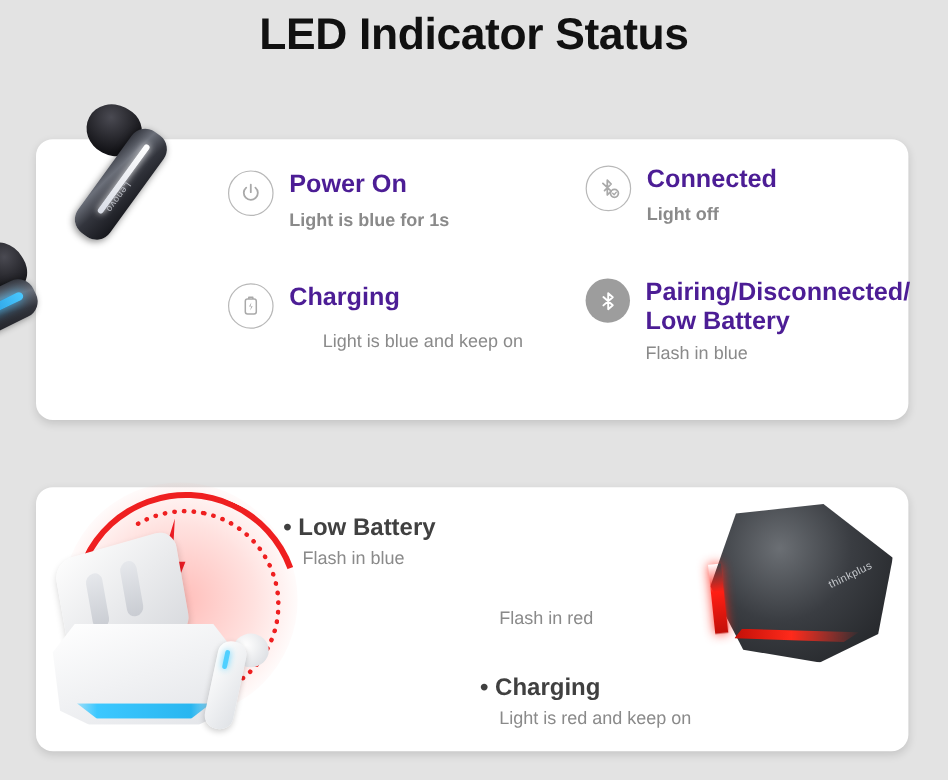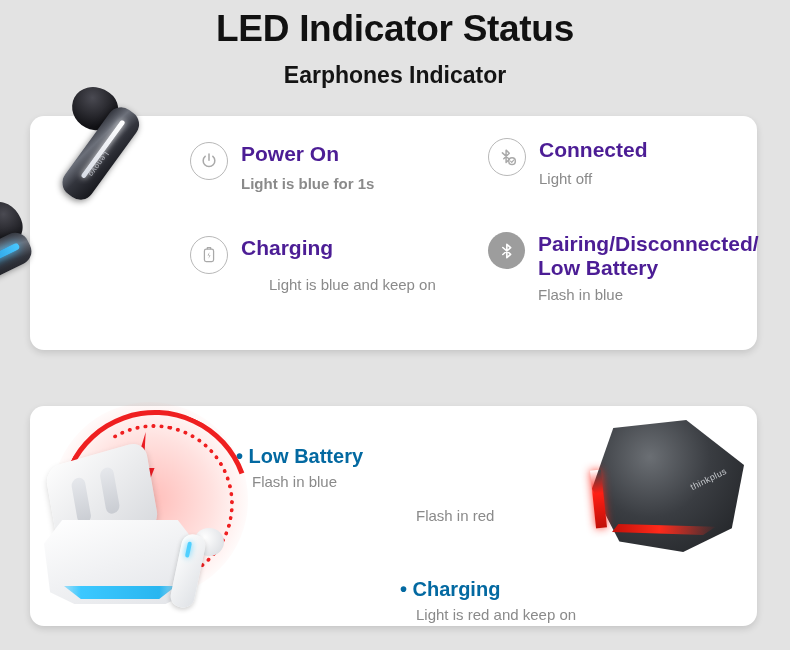--- a/index.html
+++ b/index.html
@@ -61,26 +61,26 @@
   .row .label{
     font-size:21px;font-weight:bold;color:#4c1d95;line-height:1.16;
     white-space:pre-line;
   }
   .row .sub{
     font-size:15px;color:#8a8a8a;margin-top:7px;line-height:1.2;
   }
   #row-charging .sub{margin-top:16px;margin-left:28px;}
   #row-pairing  .sub{margin-top:5px;}
   #row-power    .sub{margin-top:9px;font-weight:bold;}
-  #row-connected .sub{margin-top:8px;}
+  #row-connected .sub{margin-top:8px;font-weight:bold;}
 
   
   .bullet{position:absolute;}
   .bullet .label{
-    font-size:20px;font-weight:bold;color:#0369a1;margin-top:16px;
+    font-size:20px;font-weight:bold;color:#404040;
   }
   .bullet .label .dot{font-size:20px;}
   .bullet .sub{font-size:15px;color:#8a8a8a;margin-top:5px;margin-left:16px;}
   #b-low{left:206px;top:23px;}
   #b-full{left:370px;top:96px;}
   #b-chg{left:370px;top:156px;}
 
   
   .art{position:absolute;pointer-events:none;}
 
@@ -201,21 +201,20 @@
     position:absolute;right:16px;top:54px;font-size:9px;color:#c6c9cd;
     transform:rotate(-26deg);letter-spacing:.4px;
   }
 </style>
 </head>
 <body>
 
 <div class="page">
 
   <div class="title">LED Indicator Status</div>
-  <div class="subtitle">Earphones Indicator</div>
 
   <div class="card" id="card-earphones">
 
     <div class="row" id="row-power">
       <div class="ico-circle">
         <svg width="20" height="20" viewBox="0 0 24 24" fill="none" stroke="#a9a9a9" stroke-width="1.8" stroke-linecap="round">
           <path d="M12 3.5 L12 11"></path>
           <path d="M7.4 6.4 A7 7 0 1 0 16.6 6.4"></path>
         </svg>
       </div>

